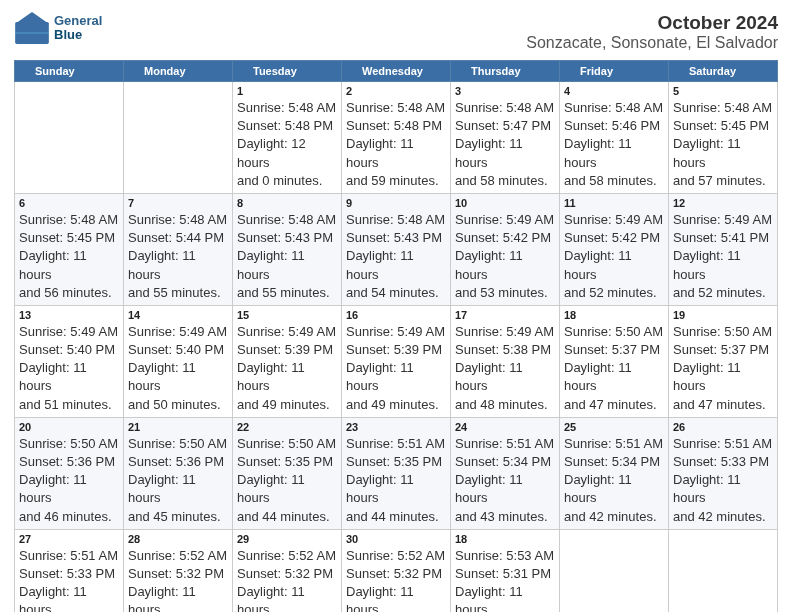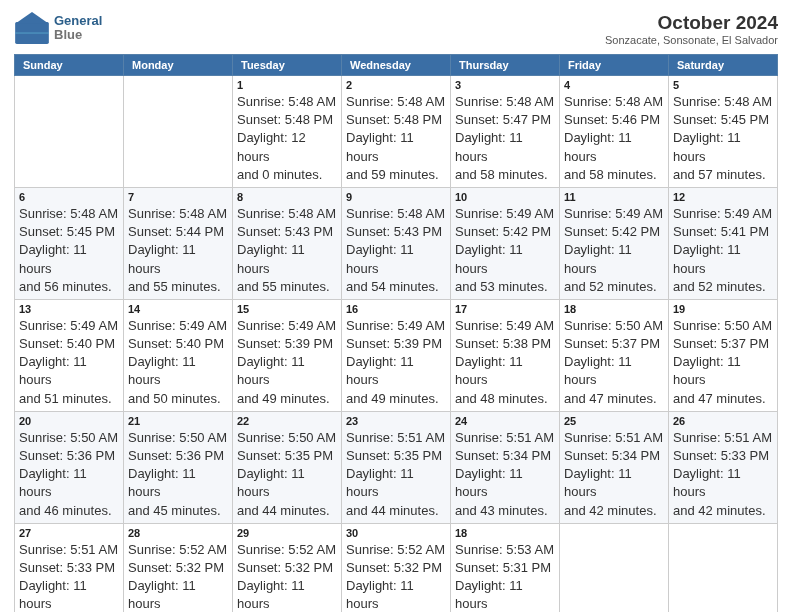--- a/index.html
+++ b/index.html
@@ -30,35 +30,35 @@
     }
     .title-block {
       text-align: right;
     }
     .calendar-title {
       font-size: 19px;
       font-weight: bold;
       color: #333;
     }
     .calendar-subtitle {
-      font-size: 11px;
+      font-size: 16px;
       color: #555;
     }
     .calendar-table {
       width: 100%;
       border-collapse: collapse;
       flex: 1;
       table-layout: fixed;
     }
     .calendar-table thead tr th {
       background: #3a6ea5;
       color: #fff;
       font-size: 11px;
       font-weight: bold;
-      padding: 4px 8px;
+      padding: 4px 20px;
       border: 1px solid #5580aa;
       text-align: left;
     }
     .calendar-table tbody tr td {
       border: 1px solid #ccc;
       vertical-align: top;
       padding: 3px 4px;
       font-size: 9px;
       color: #333;
       height: 88px;
@@ -92,21 +92,21 @@
     <div style="display:flex; align-items:center; gap:4px;">
       <div style="position:relative; width:36px; height:32px;">
         <svg viewBox="0 0 40 38" width="36" height="32">
           <rect x="0" y="12" width="40" height="26" rx="2" fill="#3a6ea5"></rect>
           <polygon points="20,0 40,14 0,14" fill="#3a6ea5"></polygon>
           <rect x="0" y="24" width="40" height="2" fill="#5aaad0" opacity="0.5"></rect>
         </svg>
       </div>
       <div>
         <div style="font-size:13px; font-weight:bold; color:#2c5f8a; line-height:1.1;">General</div>
-        <div style="font-size:13px; font-weight:bold; color:#737373; line-height:1.1;">Blue</div>
+        <div style="font-size:13px; font-weight:bold; color:#0c4a6e; line-height:1.1;">Blue</div>
       </div>
     </div>
   </div>
     <div class="title-block">
       <div class="calendar-title">October 2024</div>
       <div class="calendar-subtitle">Sonzacate, Sonsonate, El Salvador</div>
     </div>
   </div>
 
   <table class="calendar-table">

